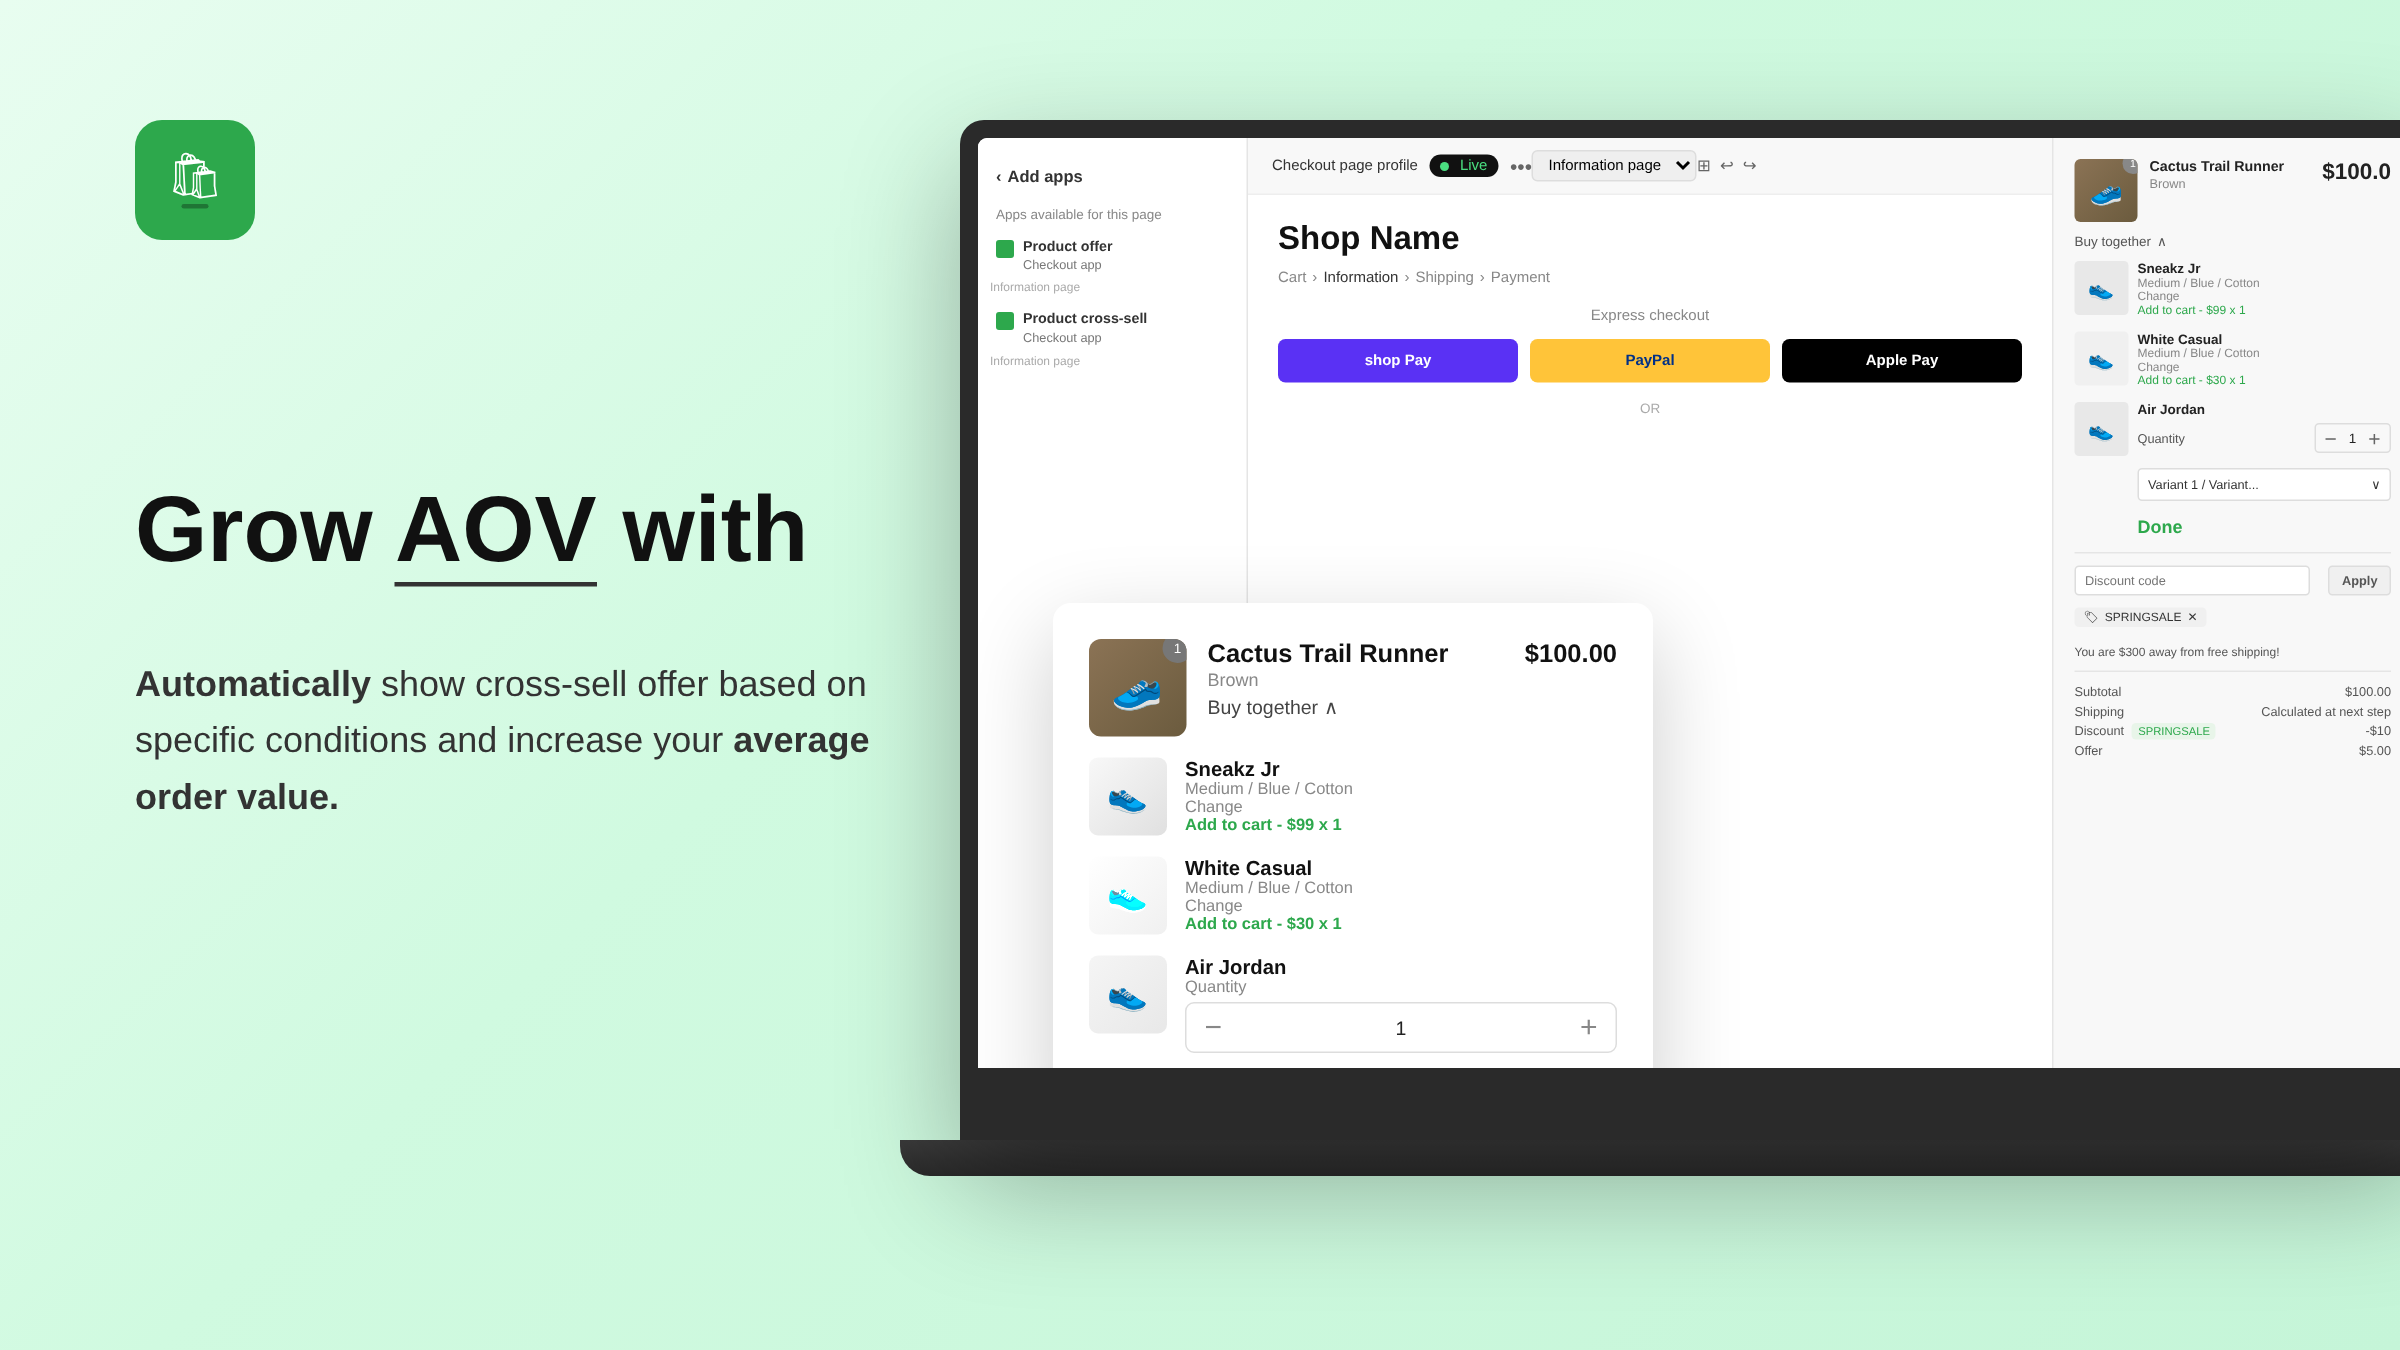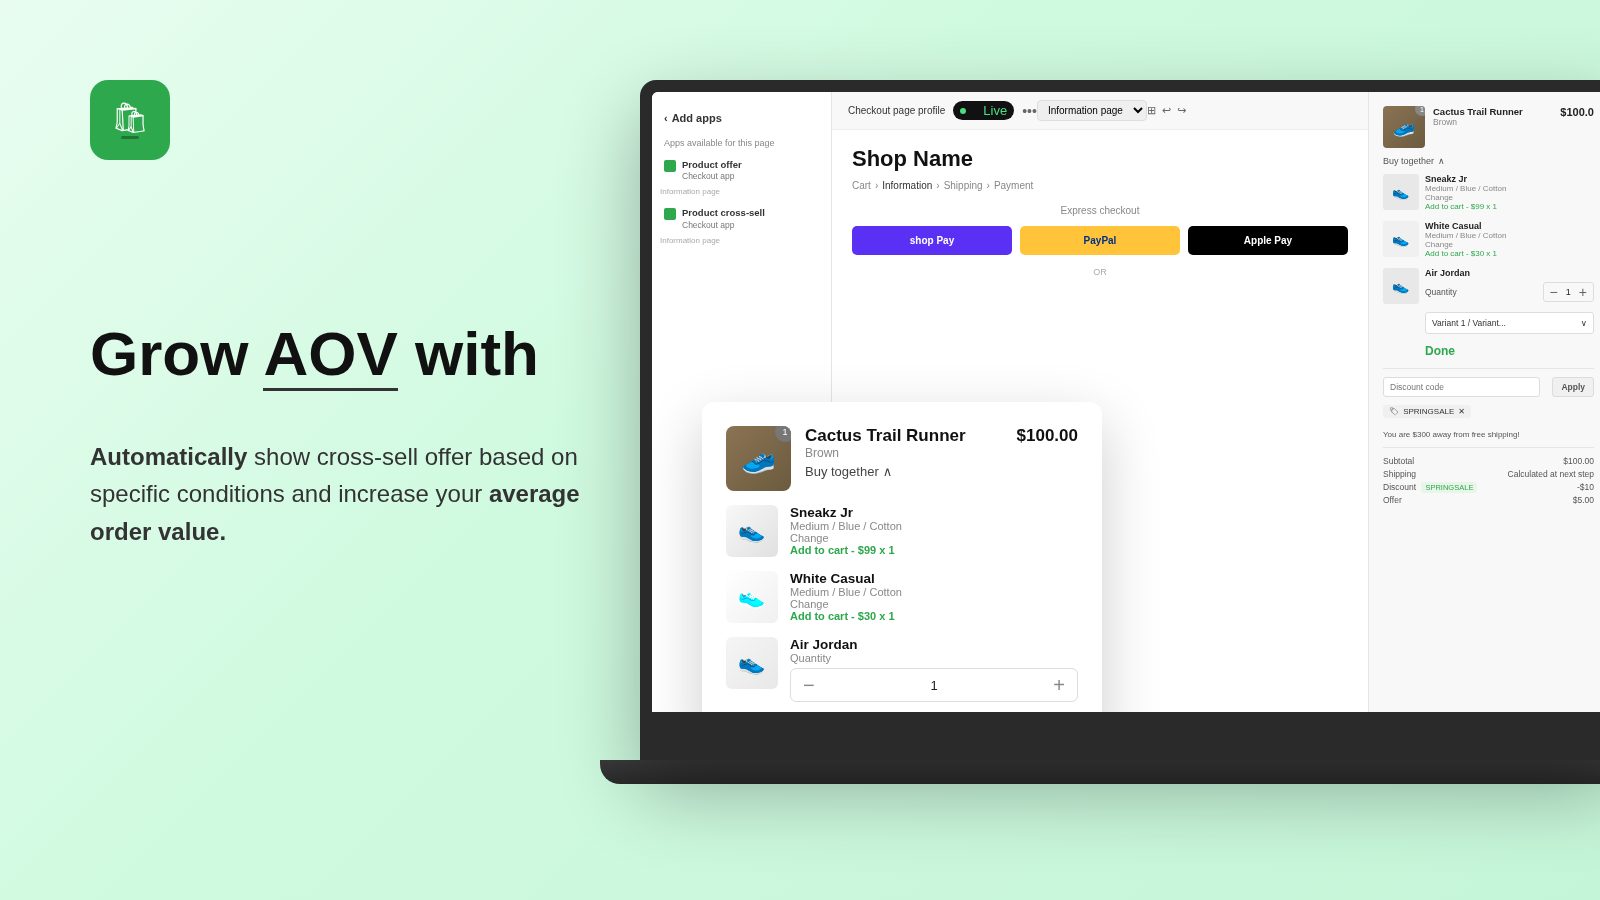--- a/index.html
+++ b/index.html
@@ -198,24 +198,24 @@
       gap: 8px;
       font-size: 10px;
       color: #333;
     }
 
     .live-badge {
       background: #111;
       color: #4ade80;
       border-radius: 10px;
       padding: 2px 7px;
-      font-size: 13px;
-      display: flex;
-      align-items: center;
-      gap: 17px;
+      font-size: 10px;
+      display: flex;
+      align-items: center;
+      gap: 7px;
     }
 
     .live-dot {
       width: 6px;
       height: 6px;
       background: #4ade80;
       border-radius: 50%;
     }
 
     .topbar-dots {
@@ -375,21 +375,21 @@
       color: #222;
     }
 
     .order-item-variant {
       font-size: 8.5px;
       color: #888;
     }
 
     .order-item-price {
       font-weight: 600;
-      font-size: 11px;
+      font-size: 15px;
       color: #222;
     }
 
     .buy-together-label {
       font-size: 9px;
       color: #555;
       margin-bottom: 8px;
       display: flex;
       align-items: center;
       gap: 4px;

